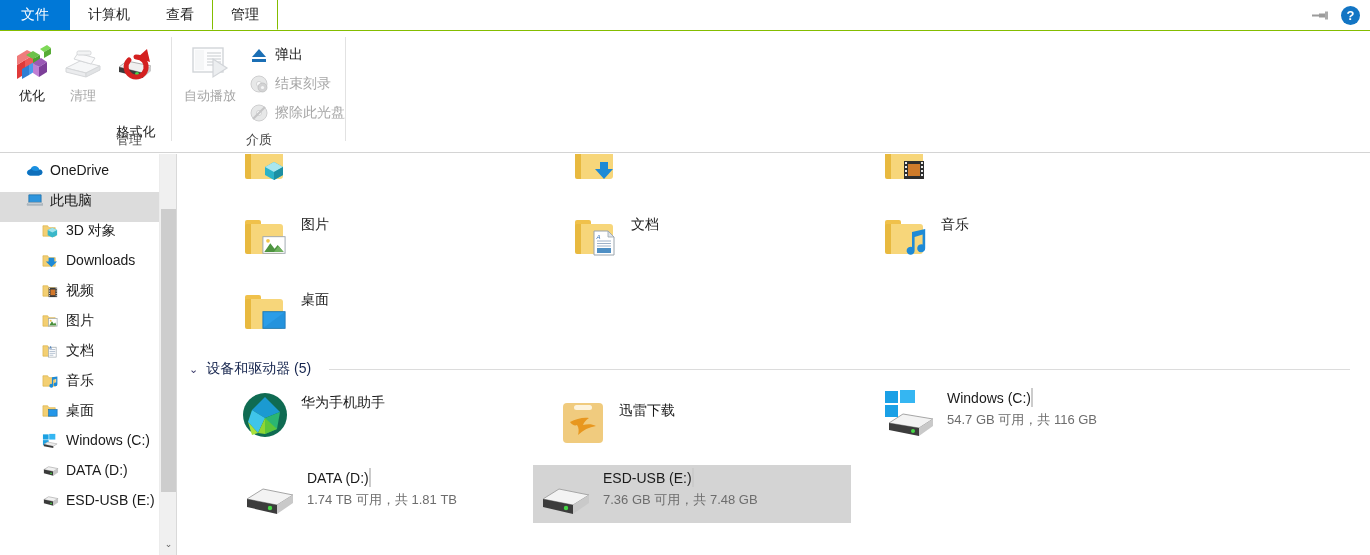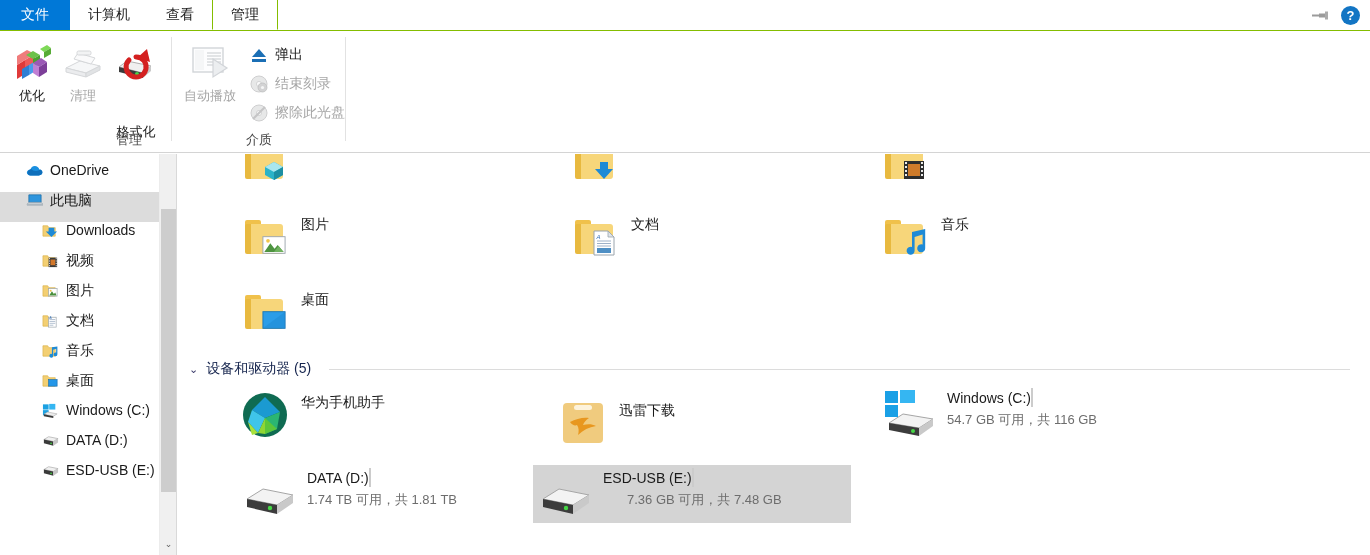--- a/index.html
+++ b/index.html
@@ -333,20 +333,30 @@
           <span class="nico">
             <svg width="17" height="17" viewBox="0 0 18 16">
               <polygon points="3,2 16,2 16,10 3,10" fill="#2e95dd" stroke="#1f6fa8" stroke-width=".8"></polygon>
               <polygon points="1,12 3,10 16,10 18,12" fill="#cfd6dc" stroke="#9aa4ac" stroke-width=".7"></polygon>
               <polygon points="1,12 18,12 18,13.5 1,13.5" fill="#aab4bd"></polygon>
             </svg>
           </span>
           <span>此电脑</span>
         </div>
 
+        <div class="navitem indent">
+          <span class="nico">
+            <svg width="17" height="17" viewBox="0 0 18 16">
+              <path d="M1 3h5l1.3 2H14v9H1z" fill="#f3cf72" stroke="#d9b24b" stroke-width=".7"></path>
+              <polygon points="11,5 16,7.5 16,13 11,15.5 6,13 6,7.5" fill="#39b7c9"></polygon>
+              <polygon points="11,5 16,7.5 11,10 6,7.5" fill="#9fe3ed"></polygon>
+            </svg>
+          </span>
+          <span>3D 对象</span>
+        </div>
 
         <div class="navitem indent">
           <span class="nico">
             <svg width="17" height="17" viewBox="0 0 18 16">
               <path d="M1 3h5l1.3 2H14v9H1z" fill="#f3cf72" stroke="#d9b24b" stroke-width=".7"></path>
               <polygon points="7,5 13,5 13,9 16,9 10,15 4,9 7,9" fill="#1e8ad6"></polygon>
             </svg>
           </span>
           <span>Downloads</span>
         </div>
@@ -672,21 +682,21 @@
                 <polygon points="6,22 6,30 36,37 36,28" fill="#3c3c3c"></polygon>
                 <polygon points="36,28 52,18 52,26 36,37" fill="#c9c9c9"></polygon>
                 <circle cx="29" cy="31" r="2.2" fill="#45d645"></circle>
               </svg>
             </span>
             <span class="tmeta" style="margin-left:8px;">
               <span class="tname">ESD-USB (E:)</span>
               <span class="bar">
                 <i style="width:2%"></i>
               </span>
-              <span class="tsub" style="display:block;margin-left:24px;">7.36 GB 可用，共 7.48 GB</span>
+              <span class="tsub" style="display:block;">7.36 GB 可用，共 7.48 GB</span>
             </span>
           </div>
         </div>
 
       </div>
     </div>
   </div>
 </div>
 
 </body></html>

